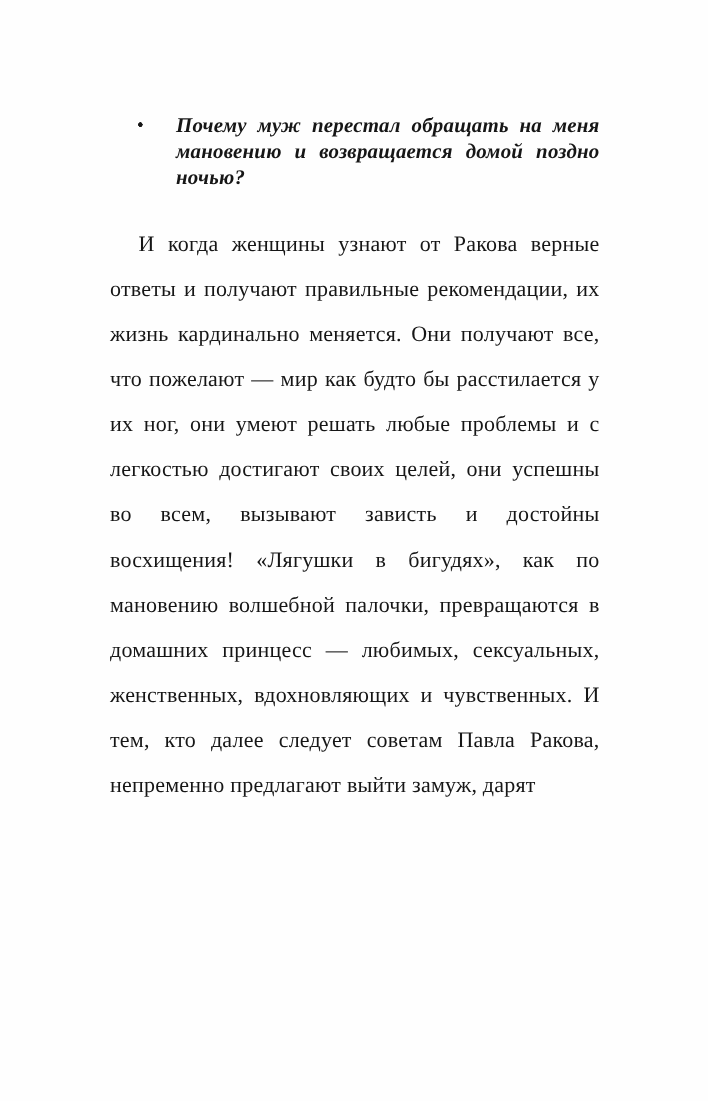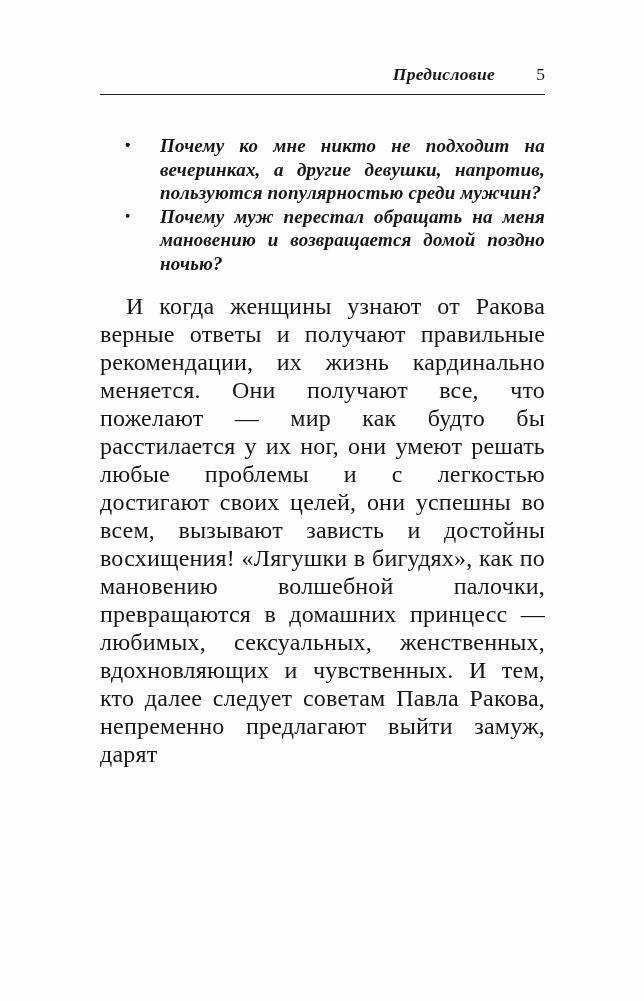--- a/index.html
+++ b/index.html
@@ -55,51 +55,46 @@
   .question .bullet {
     position: absolute;
     left: 25px;
     top: 0;
     font-style: normal;
     font-weight: normal;
     font-size: 15px;
     line-height: 23.6px;
   }
   .body-paragraph {
-    margin: 16px 0 0 0;
-    font-size: 24px;
-    line-height: 28px;
+    margin: 28px 0 0 0;
+    font-size: 20px;
+    line-height: 41px;
     letter-spacing: 0.2px;
     text-align: justify;
     text-indent: 26px;
   }
 </style>
 </head>
 <body>
 
 <div class="page">
 
-  <header class="page-header">
-    <span class="header-title">Предисловие</span>
-    <span class="header-page-number">5</span>
-  </header>
 
   <ul class="questions">
     <li class="question">
       <span class="bullet">•</span>
     </li>
     <li class="question">
       <span class="bullet">•</span>
     </li>
     <li class="question">
       <span class="bullet">•</span>
     </li>
     <li class="question">
       <span class="bullet">•</span>
-      <span class="question-text">Почему ко мне никто не подходит на вечеринках, а другие девушки, напротив, пользуются популярностью среди мужчин?</span>
     </li>
     <li class="question">
       <span class="bullet">•</span>
     </li>
     <li class="question">
       <span class="bullet">•</span>
       <span class="question-text">Почему муж перестал обращать на меня мановению и возвращается домой поздно ночью?</span>
     </li>
   </ul>
 

